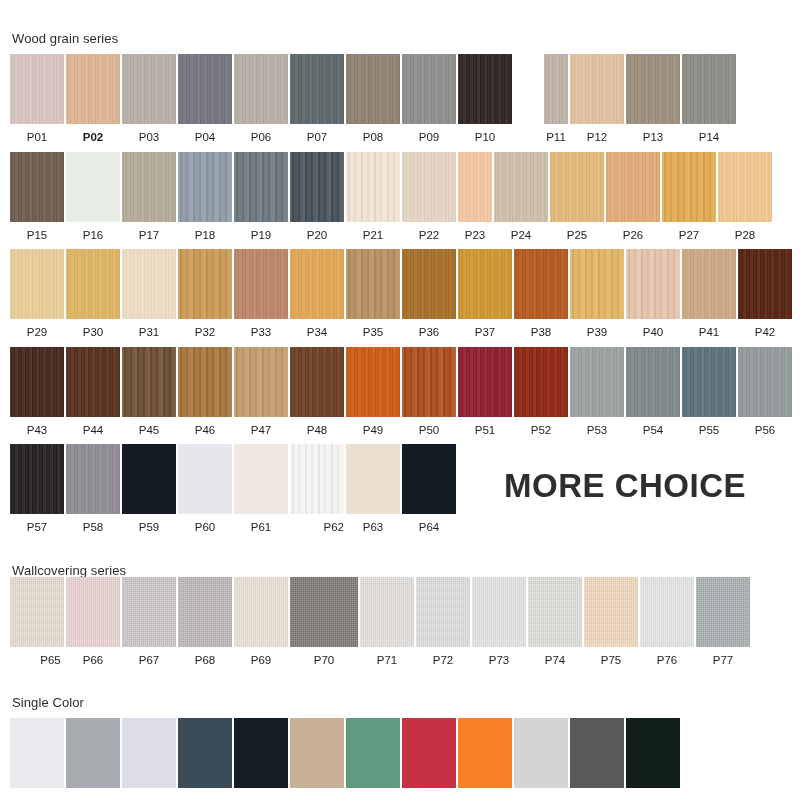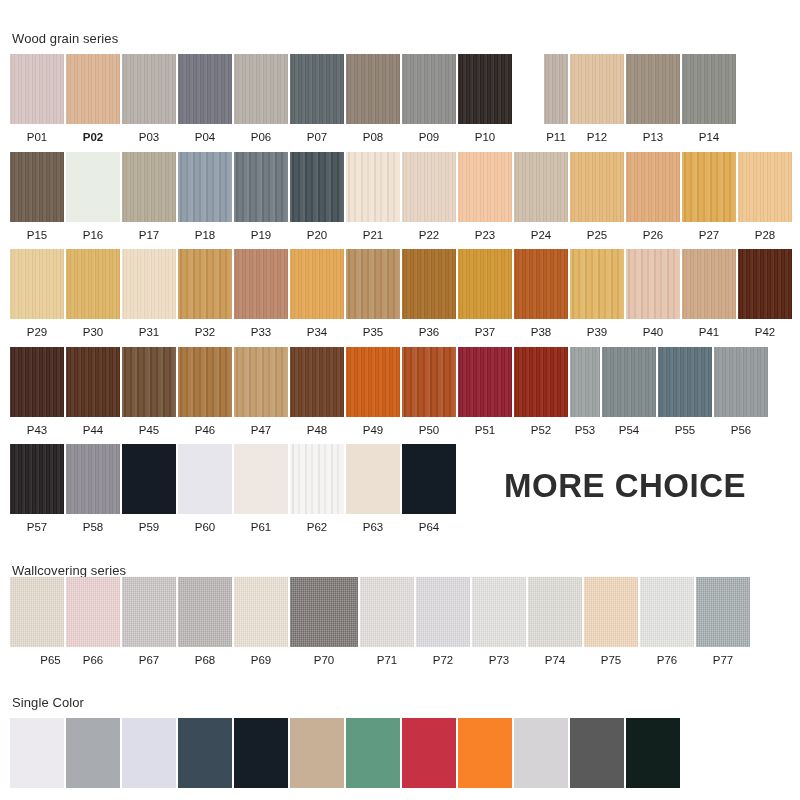--- a/index.html
+++ b/index.html
@@ -211,21 +211,21 @@
               <div class="swatch-label" style="margin-top: 8px;">P20</div>
             </div>
             <div class="swatch-cell" style="width: 54px;">
               <div class="swatch swatch-grain wide" style="height: 70px; background: rgb(240, 226, 210);"></div>
               <div class="swatch-label" style="margin-top: 8px;">P21</div>
             </div>
             <div class="swatch-cell" style="width: 54px;">
               <div class="swatch swatch-grain" style="height: 70px; background: rgb(229, 211, 194);"></div>
               <div class="swatch-label" style="margin-top: 8px;">P22</div>
             </div>
-            <div class="swatch-cell" style="width: 54px;">
+            <div class="swatch-cell" style="width: 34px;">
               <div class="swatch swatch-grain" style="height: 70px; background: rgb(243, 197, 160);"></div>
               <div class="swatch-label" style="margin-top: 8px;">P23</div>
             </div>
             <div class="swatch-cell" style="width: 54px;">
               <div class="swatch swatch-grain" style="height: 70px; background: rgb(205, 188, 169);"></div>
               <div class="swatch-label" style="margin-top: 8px;">P24</div>
             </div>
             <div class="swatch-cell" style="width: 54px;">
               <div class="swatch swatch-grain" style="height: 70px; background: rgb(227, 183, 120);"></div>
               <div class="swatch-label" style="margin-top: 8px;">P25</div>
@@ -339,21 +339,21 @@
               <div class="swatch-label" style="margin-top: 8px;">P50</div>
             </div>
             <div class="swatch-cell" style="width: 54px;">
               <div class="swatch swatch-grain" style="height: 70px; background: rgb(141, 27, 45);"></div>
               <div class="swatch-label" style="margin-top: 8px;">P51</div>
             </div>
             <div class="swatch-cell" style="width: 54px;">
               <div class="swatch swatch-grain" style="height: 70px; background: rgb(142, 36, 17);"></div>
               <div class="swatch-label" style="margin-top: 8px;">P52</div>
             </div>
-            <div class="swatch-cell" style="width: 30px;">
+            <div class="swatch-cell" style="width: 54px;">
               <div class="swatch swatch-grain" style="height: 70px; background: rgb(154, 160, 160);"></div>
               <div class="swatch-label" style="margin-top: 8px;">P53</div>
             </div>
             <div class="swatch-cell" style="width: 54px;">
               <div class="swatch swatch-grain" style="height: 70px; background: rgb(124, 135, 138);"></div>
               <div class="swatch-label" style="margin-top: 8px;">P54</div>
             </div>
             <div class="swatch-cell" style="width: 54px;">
               <div class="swatch swatch-grain" style="height: 70px; background: rgb(91, 111, 121);"></div>
               <div class="swatch-label" style="margin-top: 8px;">P55</div>
@@ -379,21 +379,21 @@
               <div class="swatch-label" style="margin-top: 8px;">P59</div>
             </div>
             <div class="swatch-cell" style="width: 54px;">
               <div class="swatch swatch-plain" style="height: 70px; background: rgb(231, 230, 236);"></div>
               <div class="swatch-label" style="margin-top: 8px;">P60</div>
             </div>
             <div class="swatch-cell" style="width: 54px;">
               <div class="swatch swatch-plain" style="height: 70px; background: rgb(239, 231, 226);"></div>
               <div class="swatch-label" style="margin-top: 8px;">P61</div>
             </div>
-            <div class="swatch-cell" style="width: 54px;">
+            <div class="swatch-cell" style="width: 54px; align-items: flex-end;">
               <div class="swatch swatch-grain wide" style="height: 70px; background: rgb(244, 243, 242);"></div>
               <div class="swatch-label" style="margin-top: 8px;">P62</div>
             </div>
             <div class="swatch-cell" style="width: 54px;">
               <div class="swatch swatch-plain" style="height: 70px; background: rgb(236, 224, 211);"></div>
               <div class="swatch-label" style="margin-top: 8px;">P63</div>
             </div>
             <div class="swatch-cell" style="width: 54px;">
               <div class="swatch swatch-plain" style="height: 70px; background: rgb(20, 28, 38);"></div>
               <div class="swatch-label" style="margin-top: 8px;">P64</div>

